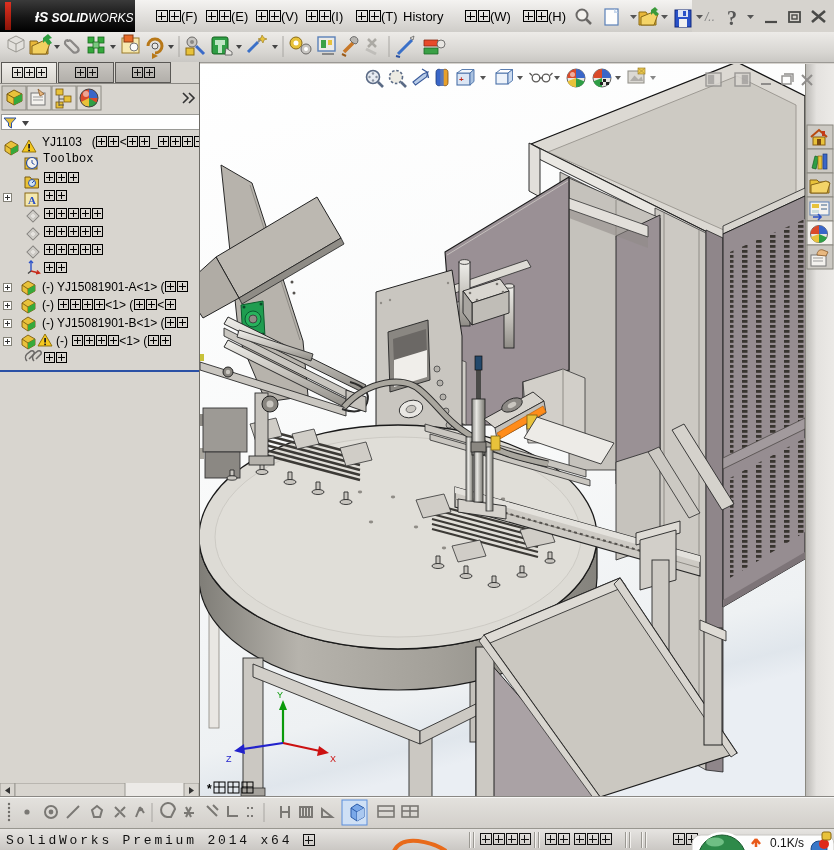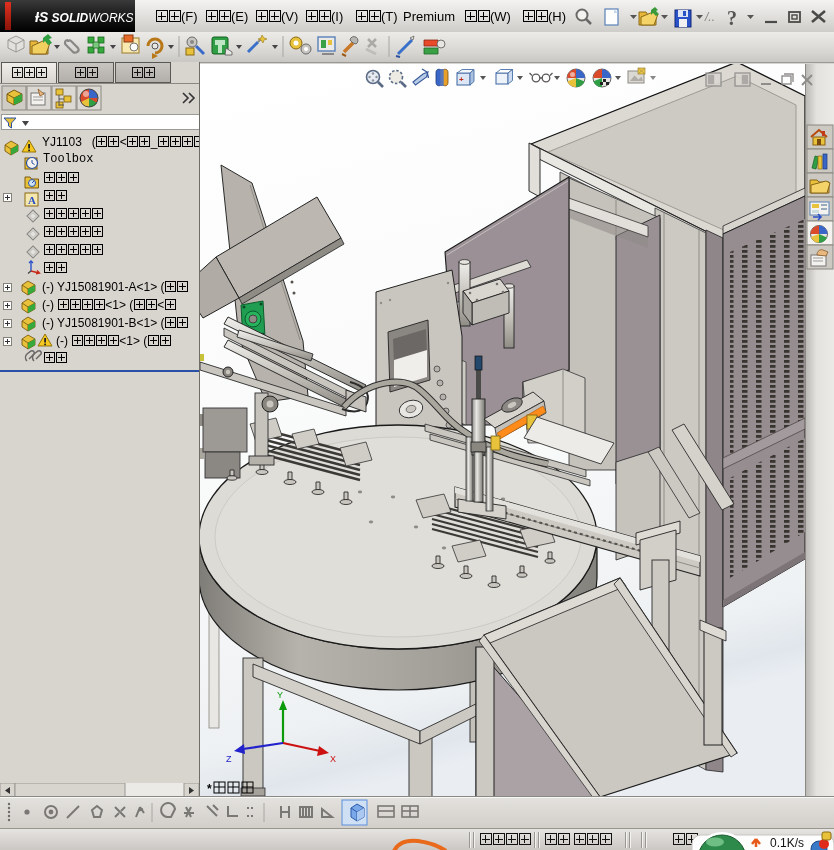--- a/index.html
+++ b/index.html
@@ -5,21 +5,21 @@
 body{font-family:"Liberation Sans",sans-serif;width:834px;height:850px;overflow:hidden}
 #app{position:absolute;left:0;top:0;width:834px;height:850px;background:#d6d3ce;overflow:hidden}
 .abs{position:absolute}
 
 .k{display:inline-block;vertical-align:-1px;box-sizing:border-box;width:11px;height:11px;border:1px solid currentColor;position:relative;margin:0 0.5px}
 .k::before{content:"";position:absolute;left:1px;right:1px;top:4px;height:1px;background:currentColor}
 .k::after{content:"";position:absolute;top:1px;bottom:1px;left:4px;width:1px;background:currentColor}
 .k.b{width:12px;height:12px}
 .k.b::before{top:5px}
 
-#title{left:0;top:0;width:834px;height:32px;background:linear-gradient(#f4f3f1,#e2e0dd 50%,#cfcdc9)}
+#title{left:0;top:0;width:692px;height:32px;background:linear-gradient(#f4f3f1,#e2e0dd 50%,#cfcdc9)}
 #logo{left:0;top:0;width:135px;height:32px;background:linear-gradient(#3a3a3a,#161616 55%,#000)}
 #redbar{left:5px;top:2px;width:6px;height:28px;background:linear-gradient(#e03020,#8a1408)}
 #logotxt{left:35px;top:9px;color:#fff;font-style:italic;font-weight:bold;font-size:12px;letter-spacing:0;white-space:nowrap;width:98px;overflow:hidden}
 .menu{position:absolute;top:9px;font-size:13px;color:#000}
 
 #tb2{left:0;top:32px;width:834px;height:30px;background:linear-gradient(#edebe8,#d7d5d1 70%,#c9c7c3);border-bottom:1px solid #9b9995}
 
 #lpanel{left:0;top:62px;width:199px;height:735px;background:#d8d5cf;overflow:hidden;border-right:1px solid #6f6d68}
 .tab{position:absolute;top:0;height:21px;font-size:12px;text-align:center;line-height:21px;color:#111;border:1px solid #5a5855;box-sizing:border-box}
 #treebar{left:0;top:23px;width:200px;height:27px}
@@ -422,21 +422,21 @@
 
   <div id="title" class="abs">
     <div id="logo" class="abs"></div>
     <div id="redbar" class="abs"></div>
     <div id="logotxt" class="abs"><span style="font-size:14px">ƗS</span> SOLID<span style="font-weight:normal">WORKS</span></div>
     <span class="menu" style="left:155px"><span class="k b"></span><span class="k b"></span>(F)</span>
     <span class="menu" style="left:205px"><span class="k b"></span><span class="k b"></span>(E)</span>
     <span class="menu" style="left:255px"><span class="k b"></span><span class="k b"></span>(V)</span>
     <span class="menu" style="left:305px"><span class="k b"></span><span class="k b"></span>(I)</span>
     <span class="menu" style="left:355px"><span class="k b"></span><span class="k b"></span>(T)</span>
-    <span class="menu" style="left:403px">Premium</span>
+    <span class="menu" style="left:403px">History</span>
     <span class="menu" style="left:464px"><span class="k b"></span><span class="k b"></span>(W)</span>
     <span class="menu" style="left:522px"><span class="k b"></span><span class="k b"></span>(H)</span>
     <svg class="abs" style="left:570px;top:3px" width="266" height="27" viewBox="0 0 266 27">
       <circle cx="12" cy="12" r="5.5" fill="#f4f2ee" stroke="#6a6866" stroke-width="2"></circle>
         <line x1="16" y1="16" x2="21" y2="21" stroke="#6a6866" stroke-width="2.5"></line>
       <rect x="35" y="6" width="13" height="16" fill="#fdfdfd" stroke="#5a80b8" stroke-width="1.2"></rect>
         <path d="M44 6 l4 4 h-4z" fill="#c8d8ec"></path>
       <path d="M60 12 l7 0 -3.5 4z" fill="#555"></path>
       <path d="M69 9 h7 l2 3 h8 v10 h-17z" fill="#e8b73a" stroke="#8a6a14" stroke-width="1"></path>
         <path d="M71 14 l12 -5 5 2 -4 11 h-13z" fill="#f4d468" stroke="#8a6a14" stroke-width="1"></path>
@@ -776,20 +776,21 @@
         <rect x="378" y="8" width="16" height="11"></rect>
           <line x1="378" y1="13" x2="394" y2="13"></line>
         <rect x="402" y="8" width="16" height="11"></rect>
           <line x1="402" y1="13" x2="418" y2="13"></line>
           <line x1="410" y1="8" x2="410" y2="19"></line>
       </g>
     </svg>
   </div>
 
   <div id="sbar" class="abs">
+    <span class="abs mono" style="left:6px;top:4px;font-size:13px;letter-spacing:2.8px">SolidWorks Premium 2014 x64 <span class="k b" style="vertical-align:-2px"></span></span>
     <span class="sep" style="left:469px"></span>
       <span class="sep" style="left:473px"></span>
     <span class="abs" style="left:479px;top:4px"><span class="k b"></span><span class="k b"></span><span class="k b"></span><span class="k b"></span></span>
     <span class="sep" style="left:534px"></span>
       <span class="sep" style="left:538px"></span>
     <span class="abs" style="left:544px;top:4px"><span class="k b"></span><span class="k b"></span>&nbsp;<span class="k b"></span><span class="k b"></span><span class="k b"></span></span>
     <span class="sep" style="left:625px"></span>
       <span class="sep" style="left:629px"></span>
     <span class="sep" style="left:641px"></span>
       <span class="sep" style="left:645px"></span>

